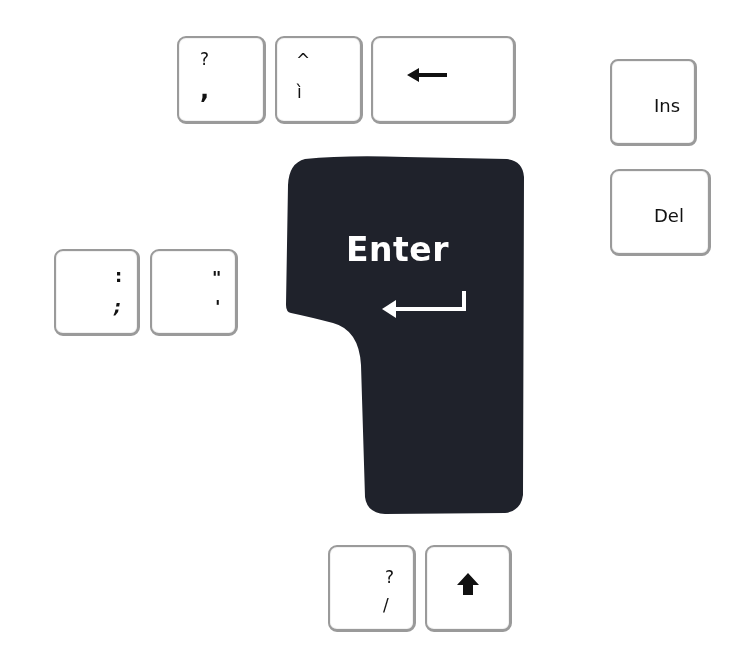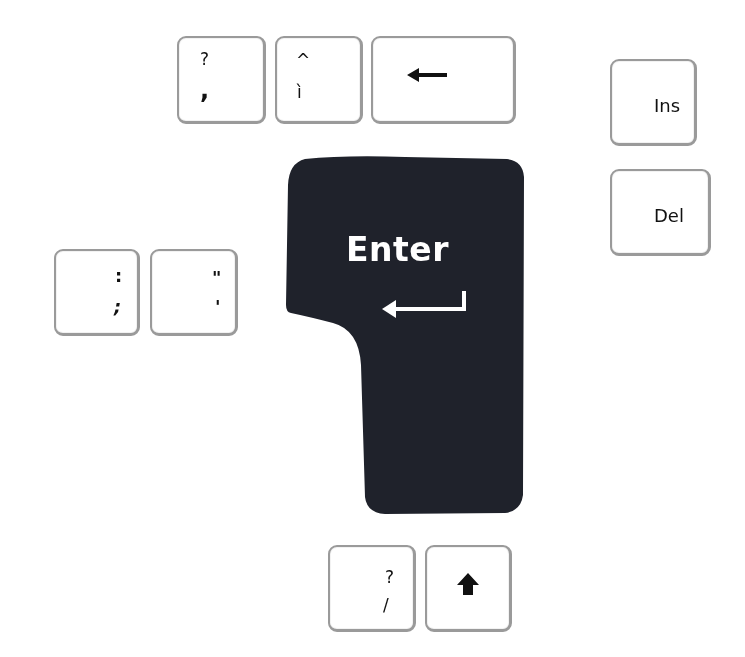--- a/index.html
+++ b/index.html
@@ -30,21 +30,21 @@
 <div class="key" style="left:275px;top:36px;width:88px;height:88px;">
   <span class="leg" style="left:19px;top:14px;">^</span>
   <span class="leg" style="left:20px;top:46px;">ì</span>
 </div>
 <div class="key" style="left:371px;top:36px;width:145px;height:88px;">
   <svg width="42" height="16" style="position:absolute;left:34px;top:29px;">
     <polygon points="0,8 12,1 12,6 40,6 40,10 12,10 12,15" fill="#111"></polygon>
   </svg>
 </div>
 
-<div class="key" style="left:610px;top:59px;width:87px;height:87px;">
+<div class="key" style="left:610px;top:59px;width:87px;height:87px;border-radius:8px;">
   <span class="leg" style="left:42px;top:36px;font-size:18px;">Ins</span>
 </div>
 <div class="key" style="left:610px;top:169px;width:101px;height:87px;">
   <span class="leg" style="left:42px;top:36px;font-size:18px;">Del</span>
 </div>
 
 <div class="key" style="left:54px;top:249px;width:86px;height:87px;">
   <span class="leg leg-b" style="left:59px;top:16px;font-size:18px;">:</span>
   <span class="leg leg-b" style="left:58px;top:47px;font-size:18px;font-style:italic;">;</span>
 </div>

